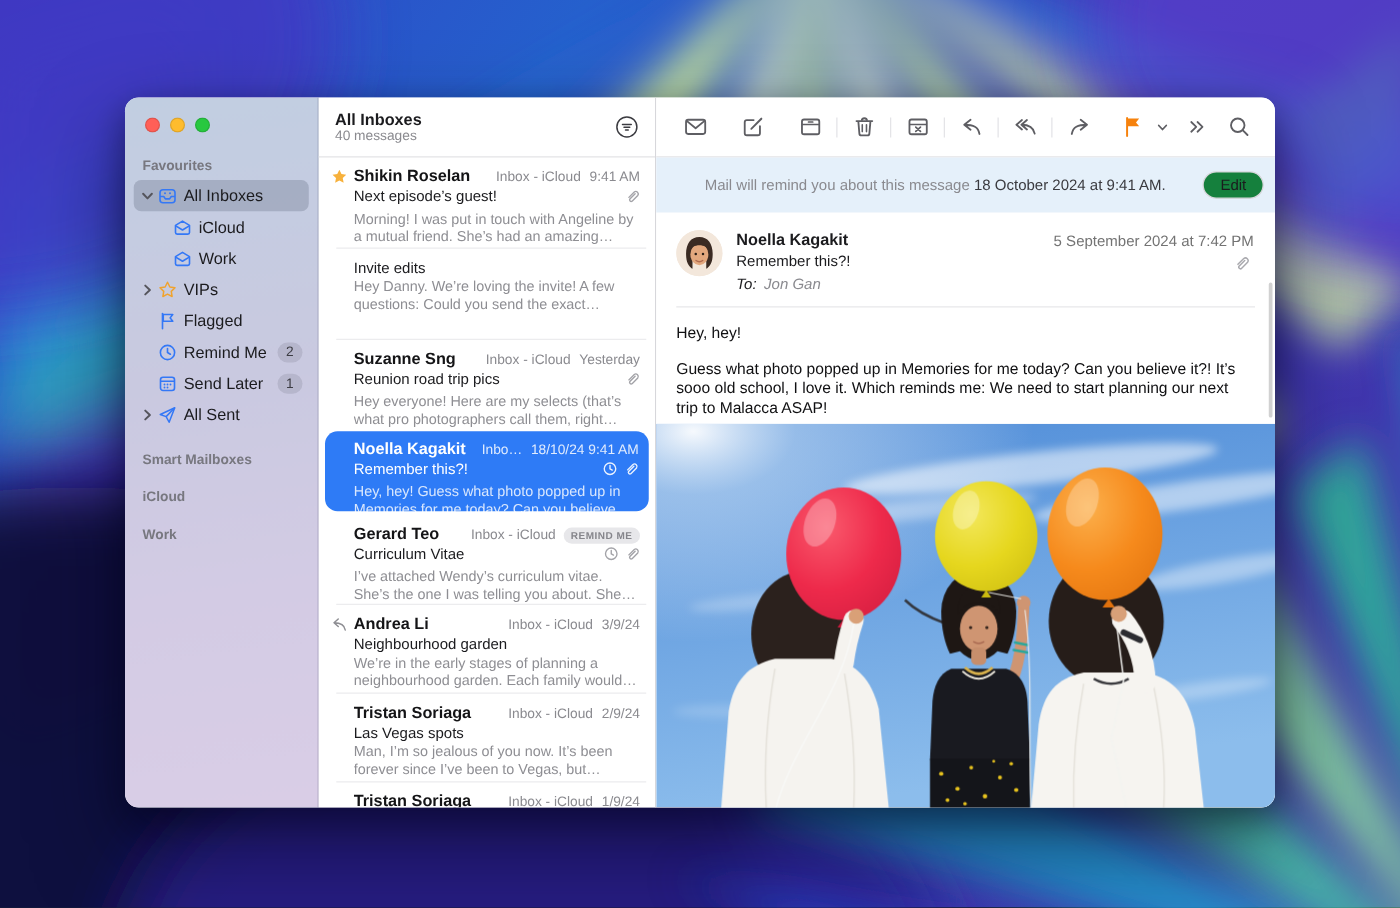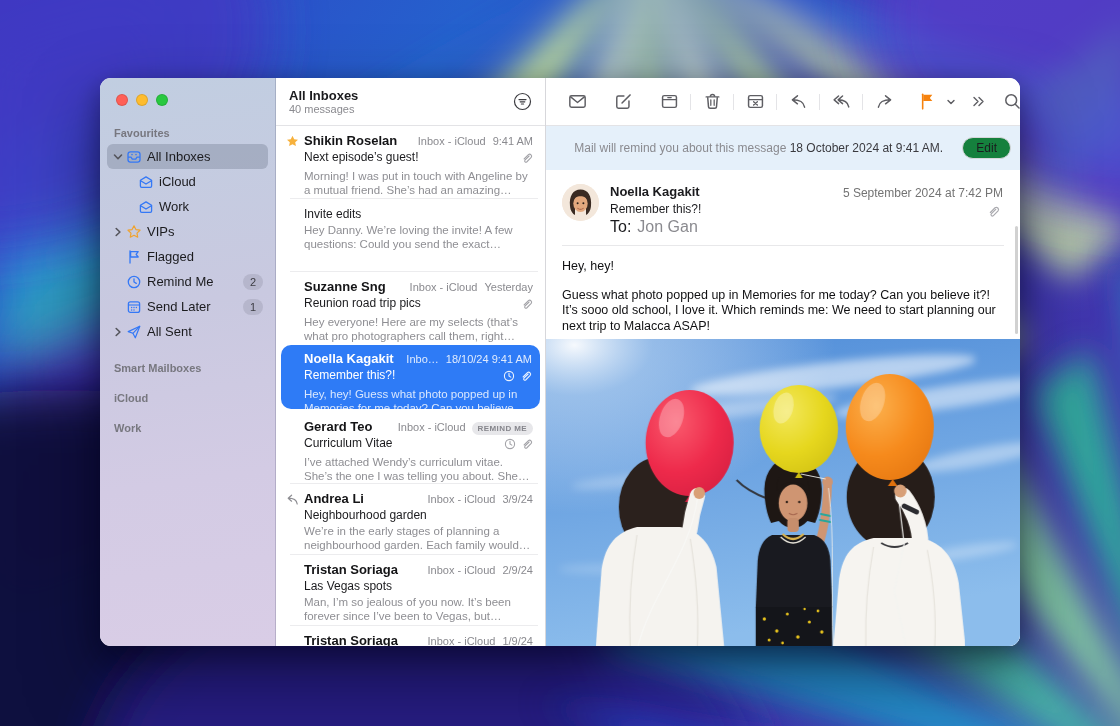--- a/index.html
+++ b/index.html
@@ -4,21 +4,21 @@
 <style>
   html,body{margin:0;padding:0;background:#111;}
   .desktop{position:relative;width:1120px;height:726px;overflow:hidden;font-family:"Liberation Sans",sans-serif;-webkit-font-smoothing:antialiased;}
   .wallpaper{position:absolute;inset:0;display:block;}
 
   
   .window{position:absolute;left:100px;top:78px;width:920px;height:568px;border-radius:11px;overflow:hidden;display:flex;
     box-shadow:0 30px 70px rgba(4,4,28,.55),0 10px 26px rgba(4,4,28,.4);background:#fff;}
 
   
-  .sidebar{width:176px;flex-shrink:0;background:linear-gradient(172deg,#c1cee1 0%,#c9c9e0 40%,#d3cbe4 70%,#d9cde6 100%);
+  .sidebar{width:155px;flex-shrink:0;background:linear-gradient(172deg,#c1cee1 0%,#c9c9e0 40%,#d3cbe4 70%,#d9cde6 100%);
     border-right:1px solid rgba(70,70,100,.22);display:flex;flex-direction:column;box-sizing:border-box;}
   .tl-row{height:44px;display:flex;align-items:center;padding-left:16px;gap:8px;flex-shrink:0;}
   .tl{width:12px;height:12px;border-radius:50%;border:0.5px solid rgba(0,0,0,.12);box-sizing:border-box;}
   .sb-scroll{padding:0 7px;}
   .sb-header{font-size:11px;font-weight:700;color:#77777f;padding:5px 7px 5px 7px;}
   .sb-item{height:25px;display:flex;align-items:center;padding:0 5px;border-radius:6px;font-size:13px;color:#1b1b1e;}
   .sb-item.selected{background:rgba(104,112,134,.33);}
   .sb-chev{width:12px;flex-shrink:0;display:flex;align-items:center;justify-content:center;color:#55555c;}
   .sb-ico{width:20px;flex-shrink:0;display:flex;align-items:center;justify-content:center;color:#3478f6;}
   .sb-label{margin-left:3px;white-space:nowrap;}
@@ -60,21 +60,21 @@
   .tb-right{margin-left:auto;display:flex;align-items:center;}
   .banner{height:44px;flex-shrink:0;background:#e5f0fa;display:flex;align-items:center;padding:0 9px;}
   .banner-text{flex:1;text-align:center;font-size:12px;color:#8a8a8f;}
   .banner-date{color:#3a3a3f;}
   .edit-btn{background:#15803d;border:1px solid #d6d6da;border-radius:12px;font-size:12px;color:#1b1b1e;padding:2px 13px;line-height:16px;font-family:inherit;}
   .msg-header{position:relative;padding:14px 16px 0 16px;flex-shrink:0;}
   .mh-flex{display:flex;gap:11px;}
   .avatar{width:37px;height:37px;border-radius:50%;overflow:hidden;flex-shrink:0;background:#f3e7db;}
   .mh-name{font-size:13px;font-weight:700;color:#1b1b1e;line-height:16px;}
   .mh-subject{font-size:12px;color:#1b1b1e;margin-top:2px;line-height:14px;}
-  .mh-to{font-size:16px;margin-top:4px;line-height:14px;color:#1b1b1e;}
+  .mh-to{font-size:12px;margin-top:4px;line-height:14px;color:#1b1b1e;font-style:italic;}
   .to-name{color:#8a8a8f;margin-left:6px;}
   .mh-date{position:absolute;right:17px;top:16px;font-size:12px;color:#737373;}
   .mh-clip{position:absolute;right:20px;top:34px;color:#aaaaaf;}
   .mh-divider{margin:11px 16px 0 16px;height:1px;background:#e8e8ea;}
   .body{flex:1;padding:13px 24px 0 16px;font-size:12.5px;color:#101012;line-height:15.5px;overflow:hidden;}
   .body p{margin:0 0 13px 0;max-width:452px;}
   .photo{width:100%;height:307px;flex-shrink:0;display:block;}
   .scrollbar{position:absolute;right:2px;top:148px;width:3px;height:108px;border-radius:2px;background:rgba(0,0,0,.18);}
 </style>
 </head>

